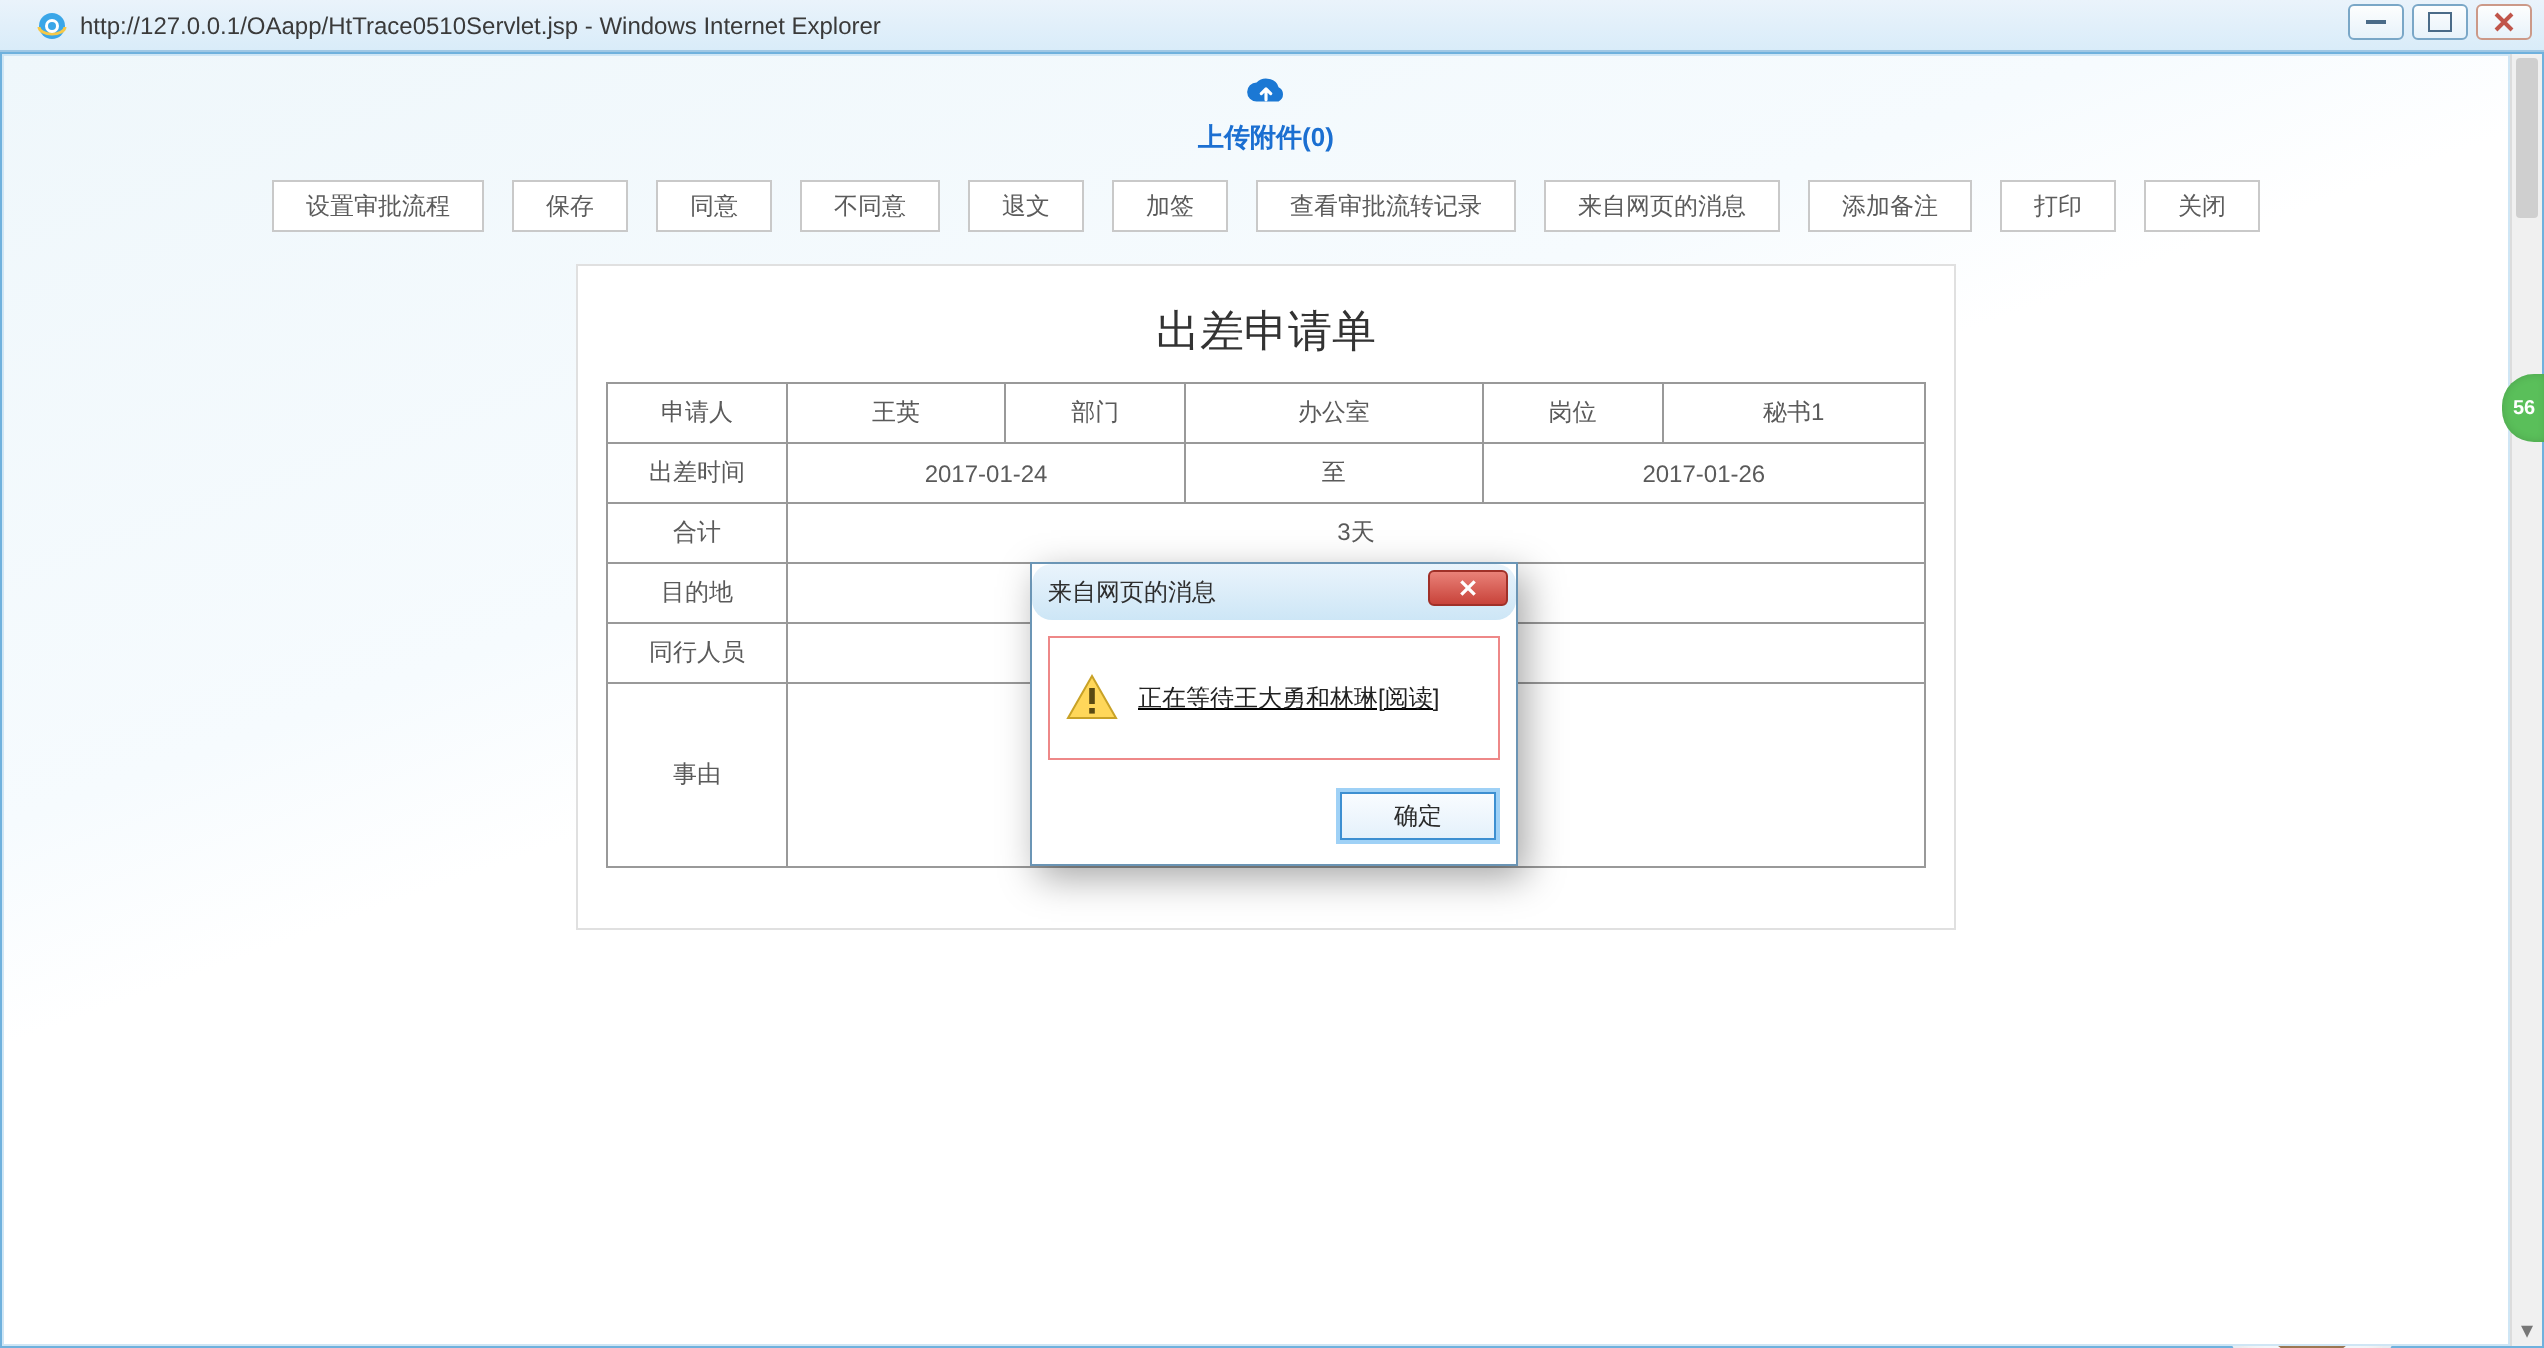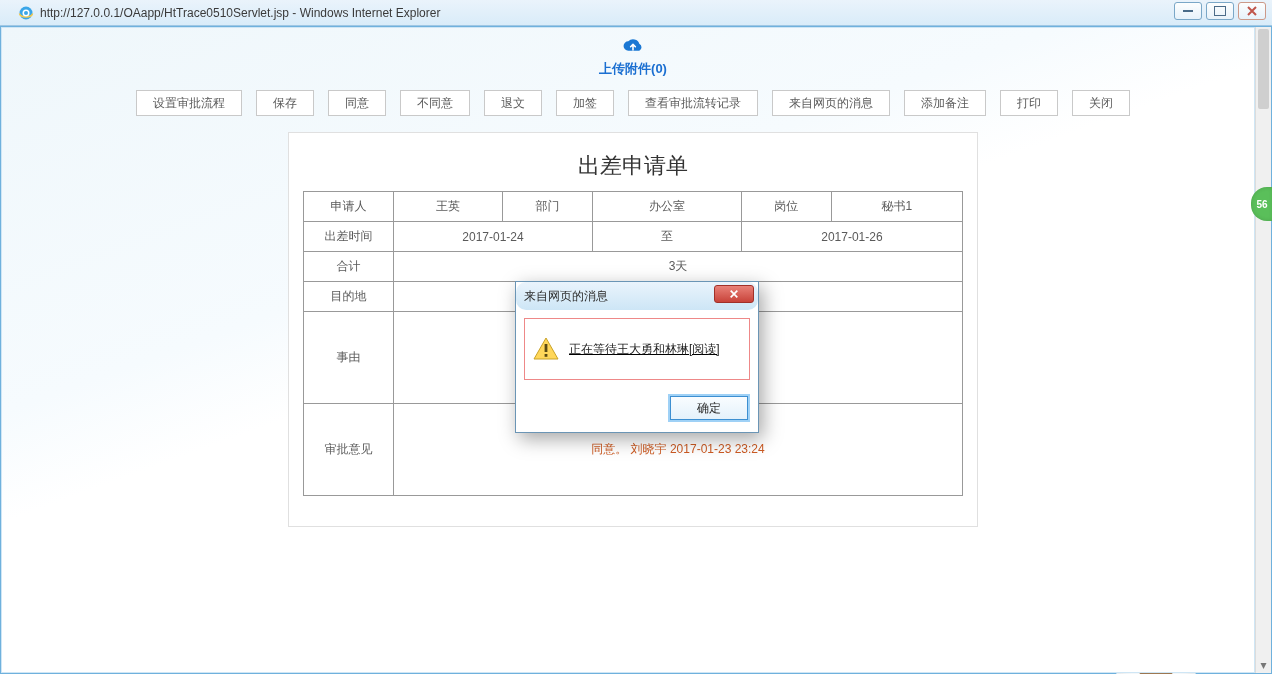--- a/index.html
+++ b/index.html
@@ -165,29 +165,27 @@
             <td colspan="2">2017-01-26</td>
           </tr>
           <tr>
             <td class="label">合计</td>
             <td colspan="5">3天</td>
           </tr>
           <tr>
             <td class="label">目的地</td>
             <td colspan="5"></td>
           </tr>
+          <tr>
+            <td class="label">同行人员</td>
+            <td colspan="5"></td>
+          </tr>
           <tr class="tall">
             <td class="label">事由</td>
             <td colspan="5"></td>
-          </tr>
-          <tr class="tall">
-            <td class="label">审批意见</td>
-            <td colspan="5">
-              <span class="approval-text">同意。 刘晓宇  2017-01-23  23:24</span>
-            </td>
           </tr>
         </tbody>
             </table>
       </div>
       </div>
 
     </div>
 
     <div class="side-badge">56</div>
 

